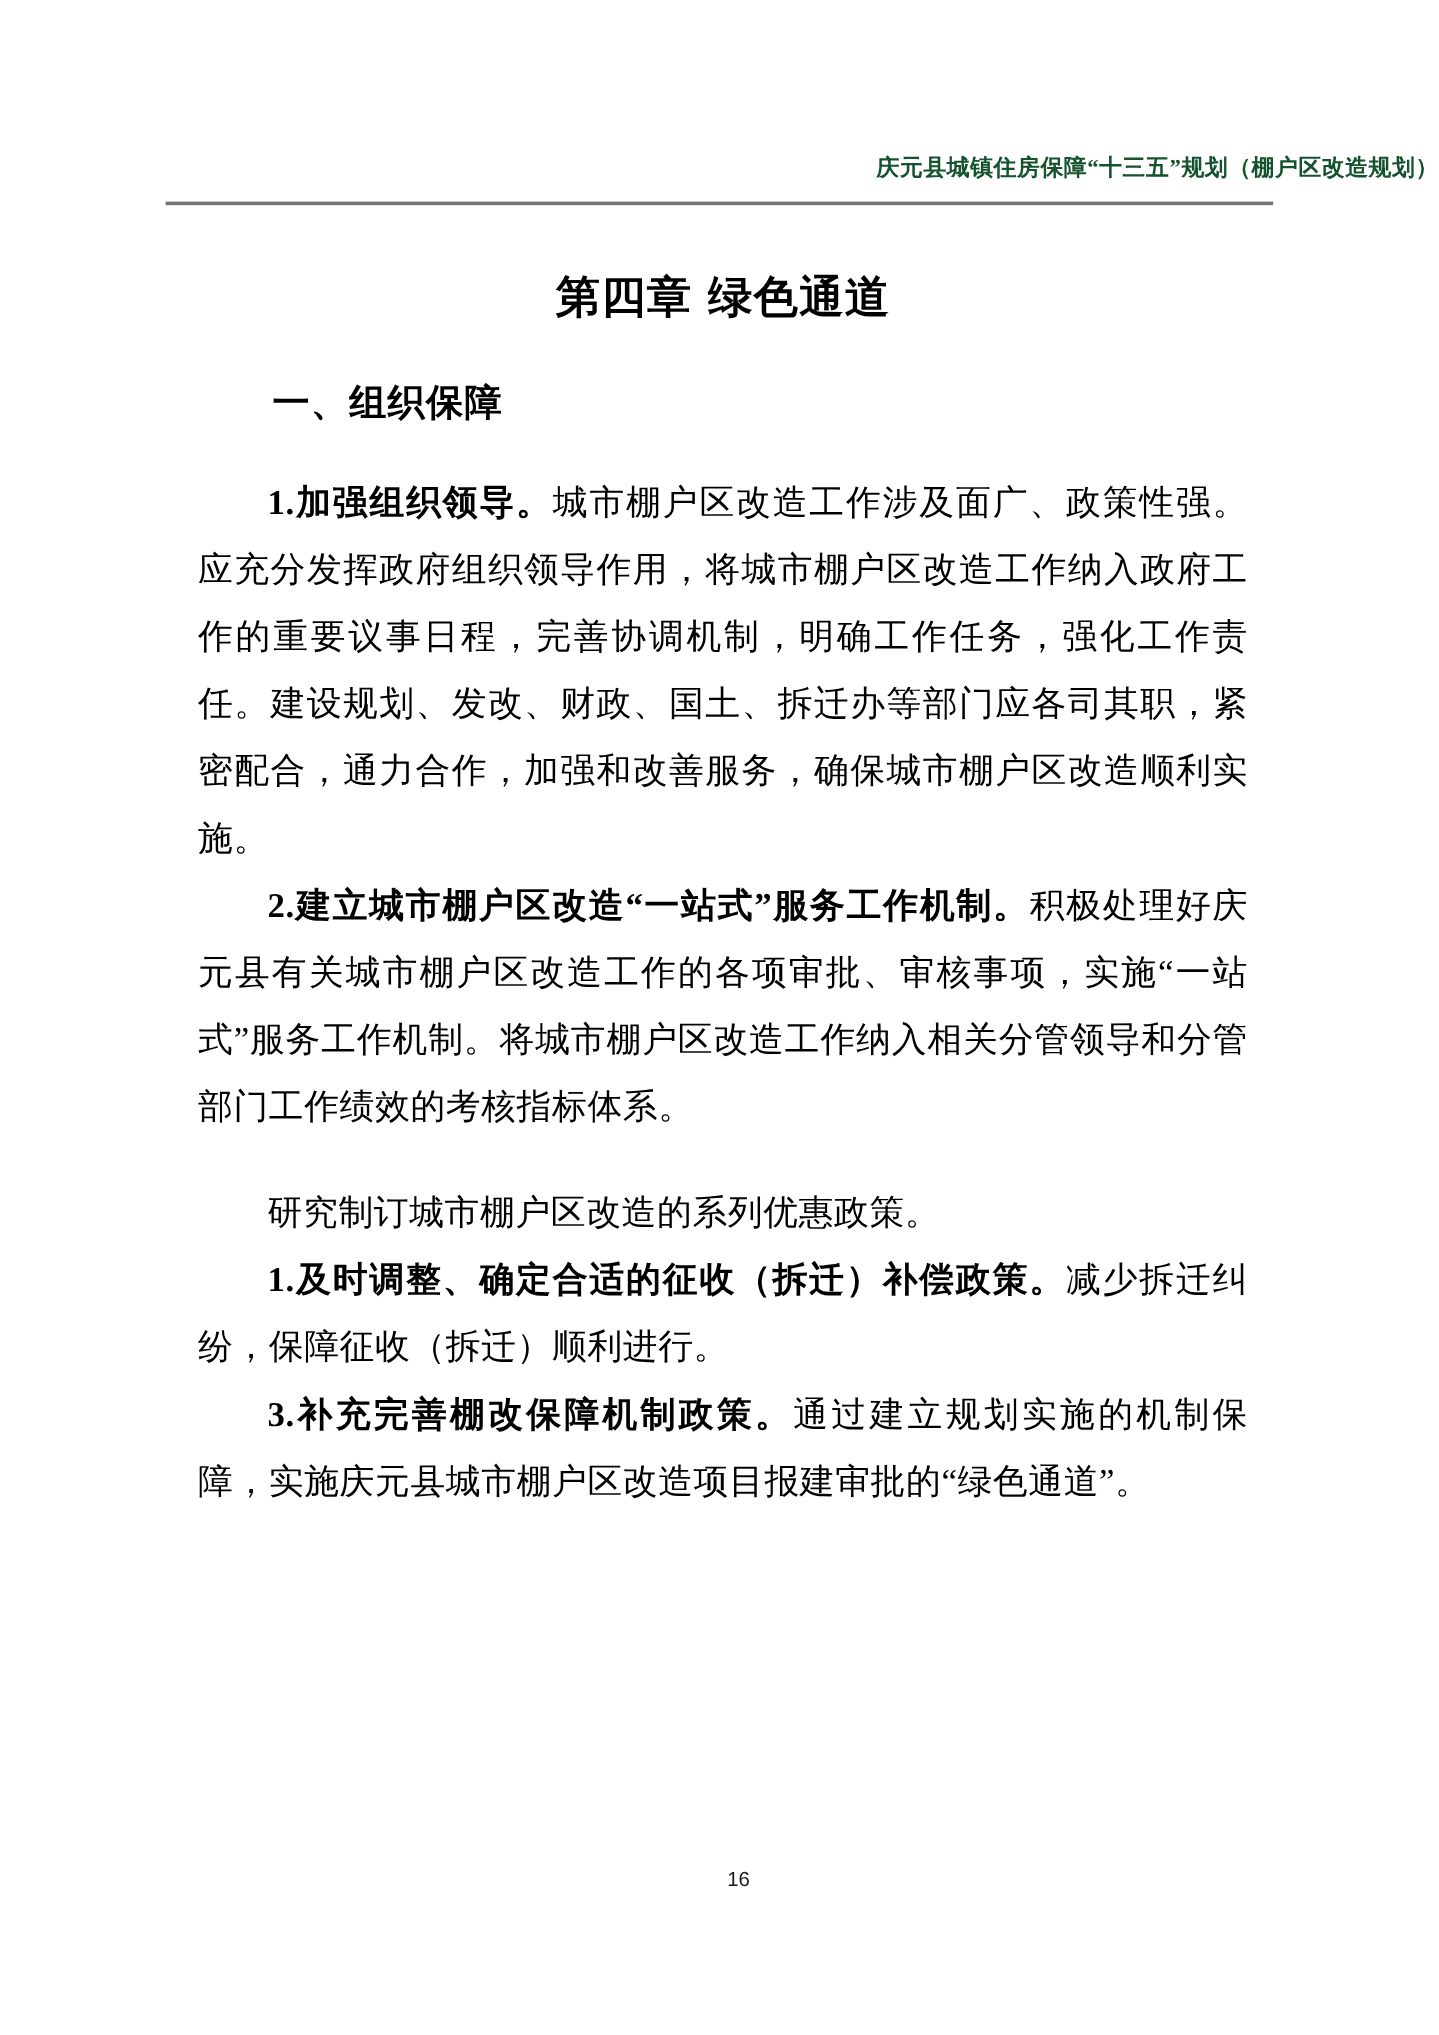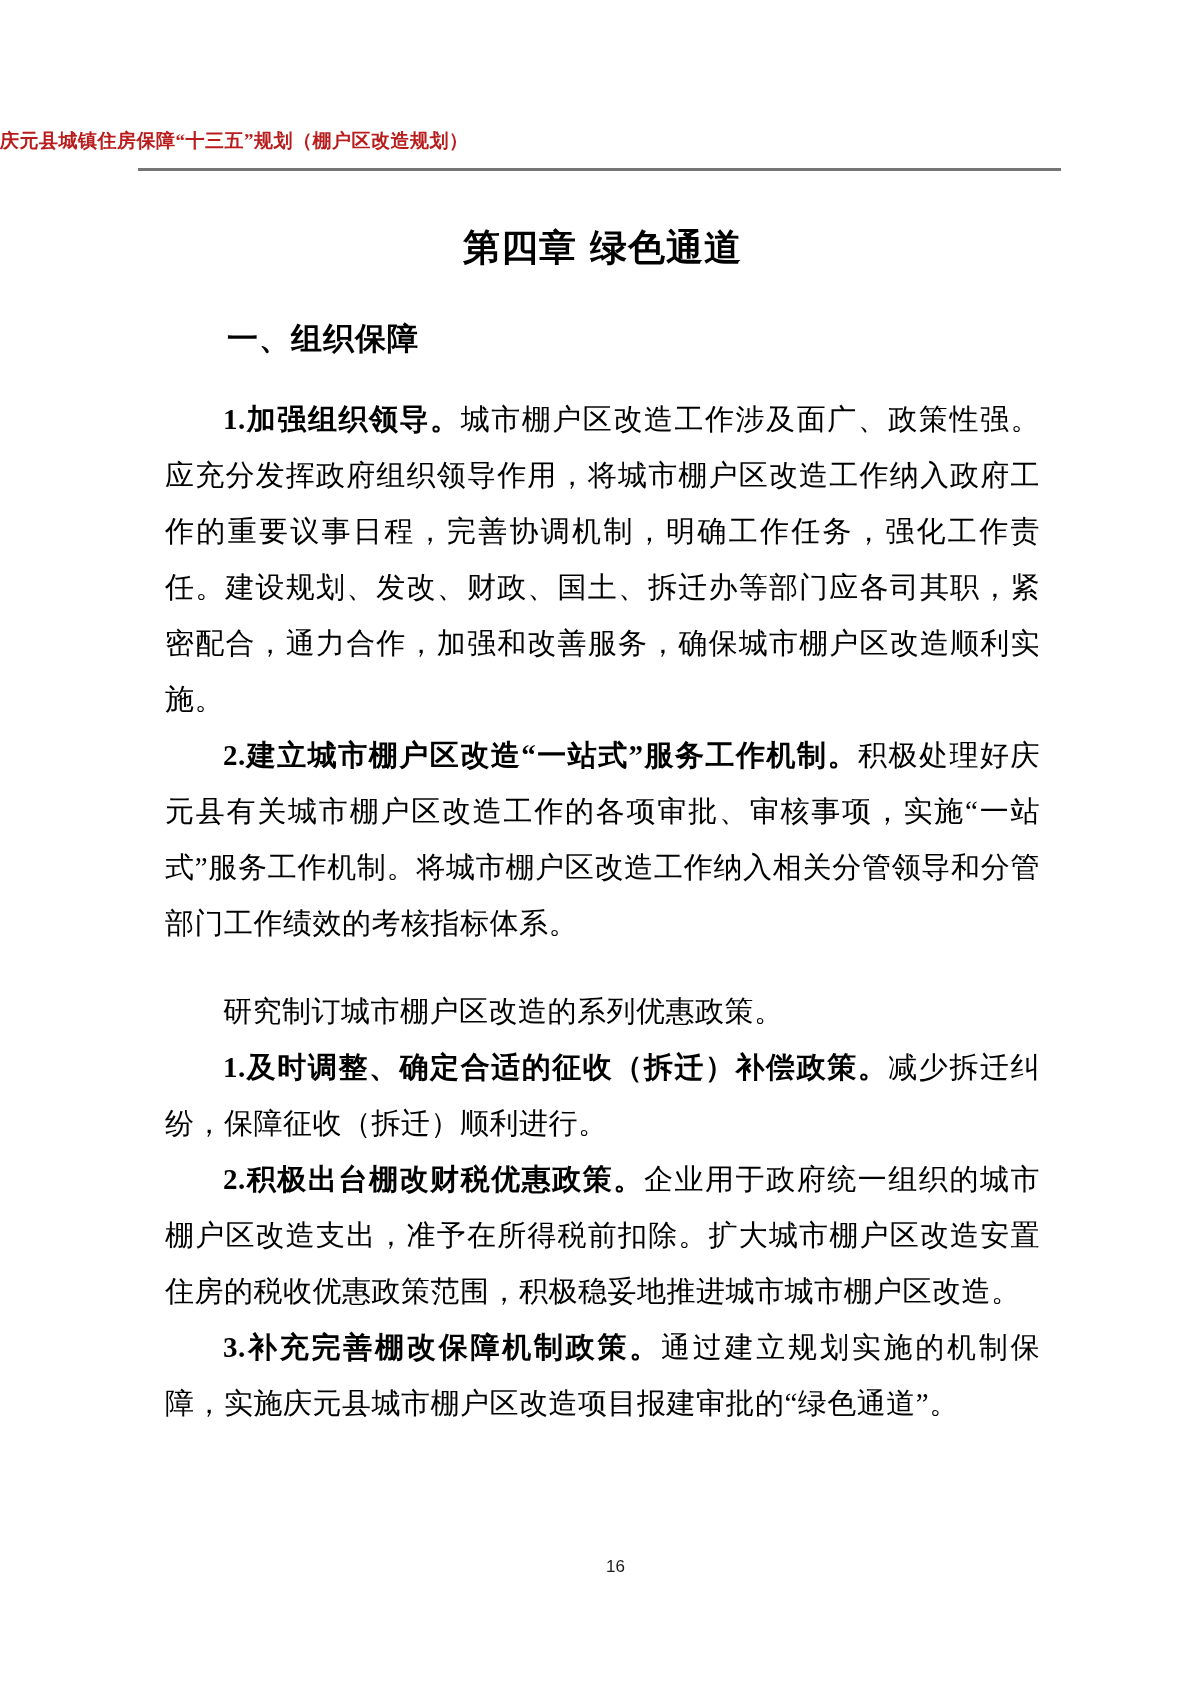--- a/index.html
+++ b/index.html
@@ -7,46 +7,46 @@
     position: relative;
     width: 1199px;
     height: 1696px;
     background: #ffffff;
     color: #000000;
     overflow: hidden;
     font-family: "Liberation Serif", "DejaVu Serif", serif;
   }
   .page-header { padding-top: 128px; }
   .header-title {
-    text-align: left;
+    text-align: right;
     font-size: 19px;
     line-height: 26px;
     font-weight: 700;
     letter-spacing: 0.5px;
-    color: #b91c1c;
+    color: #14532d;
   }
   .header-rule {
     height: 3px;
     background: #757575;
     margin: 14px 138px 0 138px;
   }
   .content { padding: 0 159px 0 165px; }
   .chapter-title {
     margin: 54px 0 0 0;
     text-align: center;
     font-family: "Liberation Sans", "DejaVu Sans", sans-serif;
     font-size: 37px;
     line-height: 46px;
     font-weight: 700;
     letter-spacing: 1px;
   }
   .chapter-title .chapter-name { margin-left: 0.35em; }
   .section-heading {
     margin: 48px 0 0 62px;
-    font-family: Liberation Sans, sans-serif;
+    font-family: Liberation Mono, monospace;
     font-size: 31px;
     line-height: 40px;
     font-weight: 700;
     letter-spacing: 1px;
   }
   .section-heading.second { margin-top: 40px; }
   .para {
     margin: 0;
     font-size: 29px;
     line-height: 56px;
@@ -89,21 +89,20 @@
 
     <p class="para para-first"><span class="lead">1.加强组织领导。</span><span>城市棚户区改造工作涉及面广、政策性强。应充分发挥政府组织领导作用，将城市棚户区改造工作纳入政府工作的重要议事日程，完善协调机制，明确工作任务，强化工作责任。建设规划、发改、财政、国土、拆迁办等部门应各司其职，紧密配合，通力合作，加强和改善服务，确保城市棚户区改造顺利实施。</span></p>
 
     <p class="para"><span class="lead">2.建立城市棚户区改造“一站式”服务工作机制。</span><span>积极处理好庆元县有关城市棚户区改造工作的各项审批、审核事项，实施“一站式”服务工作机制。将城市棚户区改造工作纳入相关分管领导和分管部门工作绩效的考核指标体系。</span></p>
 
 
     <p class="para para-first"><span class="lead"></span><span>研究制订城市棚户区改造的系列优惠政策。</span></p>
 
     <p class="para"><span class="lead">1.及时调整、确定合适的征收（拆迁）补偿政策。</span><span>减少拆迁纠纷，保障征收（拆迁）顺利进行。</span></p>
 
-    <p class="para"><span class="lead">2.积极出台棚改财税优惠政策。</span><span>企业用于政府统一组织的城市棚户区改造支出，准予在所得税前扣除。扩大城市棚户区改造安置住房的税收优惠政策范围，积极稳妥地推进城市城市棚户区改造。</span></p>
 
     <p class="para"><span class="lead">3.补充完善棚改保障机制政策。</span><span>通过建立规划实施的机制保障，实施庆元县城市棚户区改造项目报建审批的“绿色通道”。</span></p>
 
   </main>
 
   <footer>
     <div class="page-number">16</div>
   </footer>
 
 </div>

